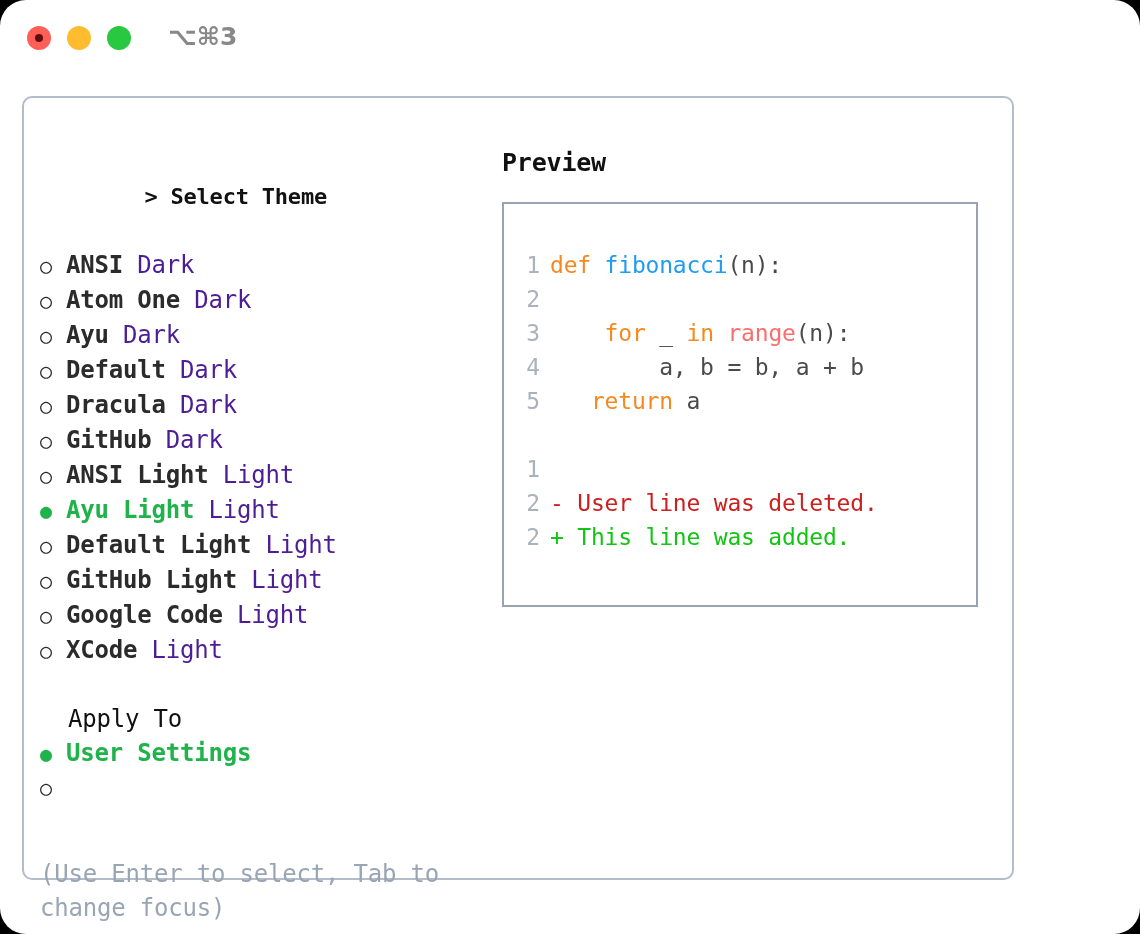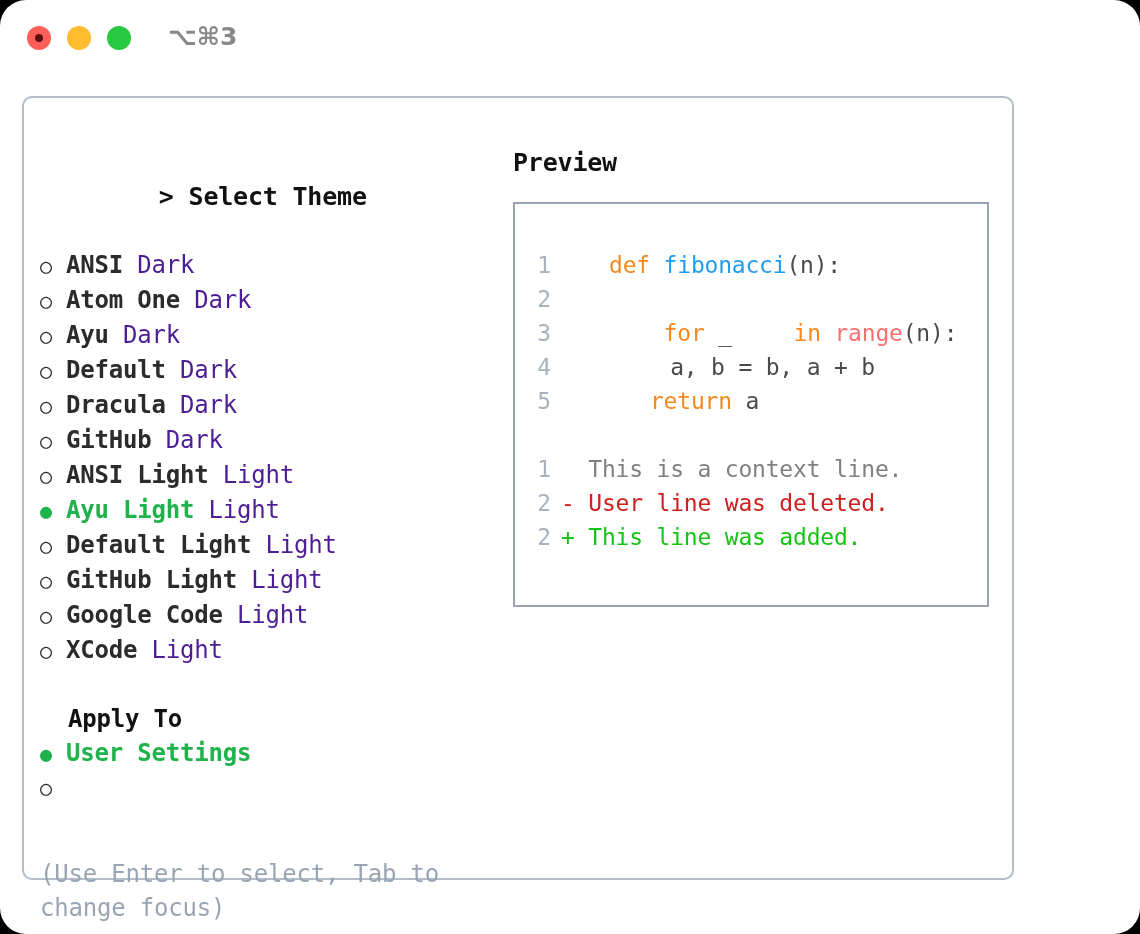--- a/index.html
+++ b/index.html
@@ -84,21 +84,21 @@
 
   
   .left-col {
     position: absolute;
     left: 16px;
     top: 48px;
     width: 440px;
   }
 
   .section-title {
-    font-size: 25px;
+    font-size: 22px;
     font-weight: 700;
     color: #111111;
     white-space: pre;
     line-height: 34px;
     letter-spacing: -0.2px;
   }
   .section-title .caret { color: #111111; }
 
   .opt-row {
     display: flex;
@@ -121,36 +121,35 @@
 
   .spacer-lg { height: 34px; }
 
   .apply-title {
     font-size: 24px;
     color: #111111;
     padding-left: 28px;
     line-height: 34px;
     white-space: pre;
     letter-spacing: -0.2px;
-    font-weight: bold;
   }
 
   .hint {
     margin-top: 52px;
     font-size: 24px;
     line-height: 34px;
     color: #9aa5b4;
     width: 400px;
     letter-spacing: -0.2px;
   }
 
   
   .right-col {
     position: absolute;
-    left: 489px;
+    left: 478px;
     top: 48px;
     width: 496px;
   }
   .preview-title {
     font-size: 25px;
     font-weight: 700;
     color: #111111;
     line-height: 34px;
     letter-spacing: -0.2px;
   }
@@ -174,21 +173,21 @@
   .gutter {
     width: 46px;
     flex: 0 0 46px;
     text-align: right;
     color: #aab2bd;
     padding-right: 10px;
     box-sizing: border-box;
   }
   .code-text { color: #4a4a4a; }
 
-  .tok-kw   { color: #f5891f; margin-left: 48px; }
+  .tok-kw   { color: #f5891f; }
   .tok-fn   { color: #1e9cf0; }
   .tok-num  { color: #a855c8; }
   .tok-call { color: #fa6e6e; }
   .tok-plain{ color: #4a4a4a; }
 
   .gap-line { height: 34px; }
 
   .diff-ctx { color: #808080; }
   .diff-del { color: #cc2020; }
   .diff-add { color: #14c414; }
@@ -248,21 +247,21 @@
       <div class="code-box">
         <div id="code-lines">
             <div class="code-line"><span class="gutter">1</span><span class="code-text"><span class="tok-kw">def </span><span class="tok-fn">fibonacci</span><span class="tok-plain">(n):</span></span></div>
             <div class="code-line"><span class="gutter">2</span></div>
             <div class="code-line"><span class="gutter">3</span><span class="code-text"><span class="tok-plain">    </span><span class="tok-kw">for</span><span class="tok-plain"> _ </span><span class="tok-kw">in</span><span class="tok-plain"> </span><span class="tok-call">range</span><span class="tok-plain">(n):</span></span></div>
             <div class="code-line"><span class="gutter">4</span><span class="code-text"><span class="tok-plain">        a, b = b, a + b</span></span></div>
             <div class="code-line"><span class="gutter">5</span><span class="code-text"><span class="tok-plain">   </span><span class="tok-kw">return</span><span class="tok-plain"> a</span></span></div>
           </div>
         <div class="gap-line"></div>
         <div id="diff-lines">
-            <div class="code-line"><span class="gutter">1</span><span class="diff-ctx">  </span><span class="diff-ctx">This is a context line.</span></div>
+            <div class="code-line"><span class="gutter">1</span><span class="diff-ctx">  </span></div>
             <div class="code-line"><span class="gutter">2</span><span class="diff-del">- </span><span class="diff-del">User line was deleted.</span></div>
             <div class="code-line"><span class="gutter">2</span><span class="diff-add">+ </span><span class="diff-add">This line was added.</span></div>
           </div>
       </div>
     </div>
 
   </div>
 </div>
 
 </body></html>

